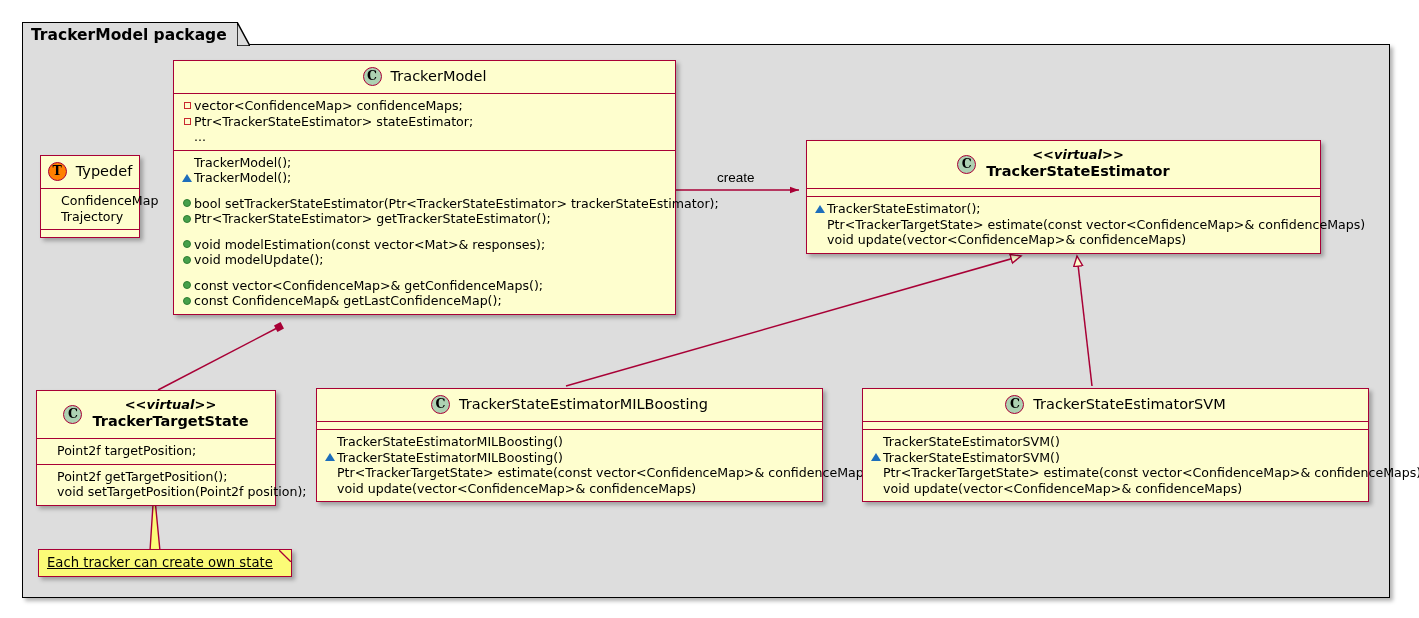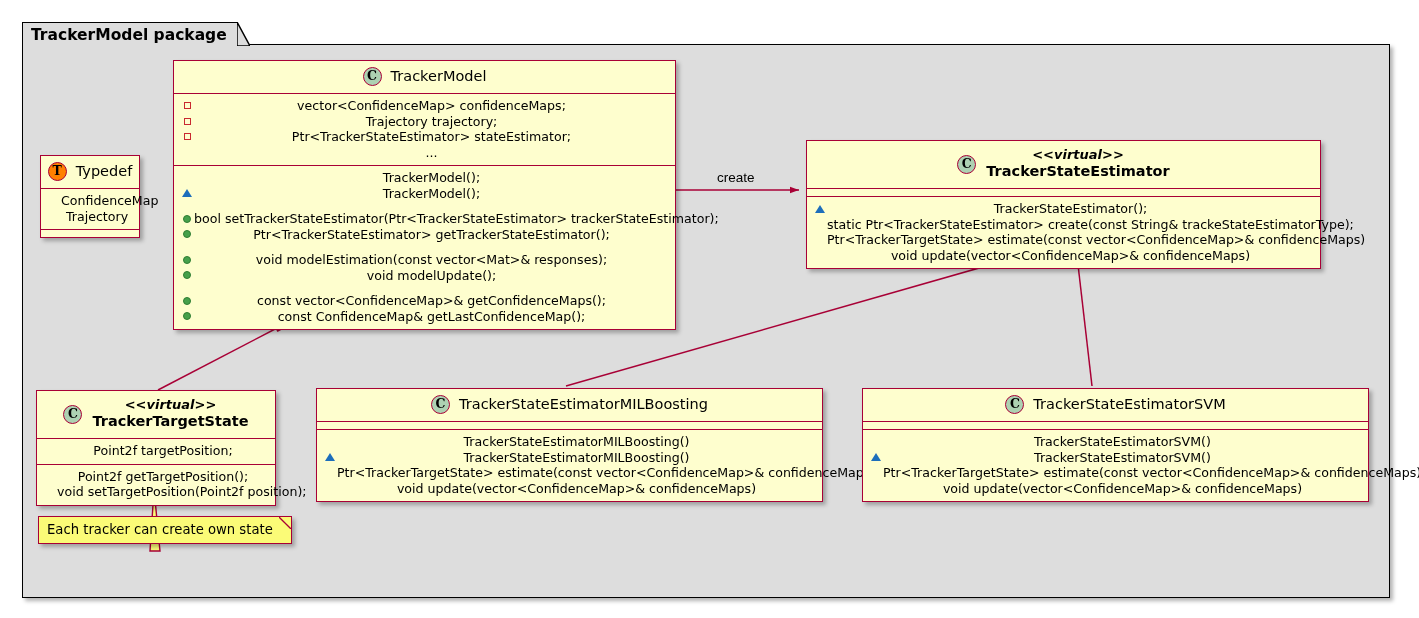--- a/index.html
+++ b/index.html
@@ -132,21 +132,20 @@
     flex: 0 0 auto;
     box-sizing: border-box;
   }
   .badge-class { background: #ADD1B2; }
   .badge-typedef { background: #FF8000; }
 
   
   .compartment {
     padding: 4px 6px 5px 6px;
     border-bottom: 1.3px solid #A80036;
-    text-align: center;
   }
   .compartment:last-child { border-bottom: none; }
   .compartment.empty { height: 7px; padding: 0; }
 
   .member {
     display: flex;
     align-items: flex-start;
     font-size: 12.6px;
     color: #000;
     line-height: 15.5px;
@@ -291,26 +290,20 @@
         <div class="member">
           <span class="vis">
             <span class="vis-private"></span>
           </span>
           <span class="txt">vector&lt;ConfidenceMap&gt; confidenceMaps;</span>
         </div>
         <div class="member">
           <span class="vis">
             <span class="vis-private"></span>
           </span>
-          <span class="txt">Trajectory trajectory;</span>
-        </div>
-        <div class="member">
-          <span class="vis">
-            <span class="vis-private"></span>
-          </span>
           <span class="txt">Ptr&lt;TrackerStateEstimator&gt; stateEstimator;</span>
         </div>
         <div class="member">
           <span class="vis">
             <span class="vis-none"></span>
           </span>
           <span class="txt">...</span>
         </div>
       </div>
     <div class="compartment" id="tm-methods">
@@ -383,26 +376,20 @@
         <div class="member">
           <span class="vis">
             <span class="vis-protected"></span>
           </span>
           <span class="txt">TrackerStateEstimator();</span>
         </div>
         <div class="member">
           <span class="vis">
             <span class="vis-none"></span>
           </span>
-          <span class="txt">static Ptr&lt;TrackerStateEstimator&gt; create(const String&amp; trackeStateEstimatorType);</span>
-        </div>
-        <div class="member">
-          <span class="vis">
-            <span class="vis-none"></span>
-          </span>
           <span class="txt">Ptr&lt;TrackerTargetState&gt; estimate(const vector&lt;ConfidenceMap&gt;&amp; confidenceMaps)</span>
         </div>
         <div class="member">
           <span class="vis">
             <span class="vis-none"></span>
           </span>
           <span class="txt">void update(vector&lt;ConfidenceMap&gt;&amp; confidenceMaps)</span>
         </div>
       </div>
   </div>
@@ -506,21 +493,21 @@
         </div>
         <div class="member">
           <span class="vis">
             <span class="vis-none"></span>
           </span>
           <span class="txt">void update(vector&lt;ConfidenceMap&gt;&amp; confidenceMaps)</span>
         </div>
       </div>
   </div>
 
-  <div class="note" id="note-box" style="left:38px; top:516px;">
+  <div class="note" id="note-box" style="left:38px; top:549px;text-decoration:underline;">
     <span>Each tracker can create own state</span>
     <svg class="note-fold" viewBox="0 0 12 12">
       <path d="M0,0 L12,12 L12,0 Z" fill="#FBFB77" stroke="none"></path>
       <path d="M0,0 L12,12" stroke="#A80036" stroke-width="1.3" fill="none"></path>
     </svg>
   </div>
 
 </div>
 
 </body></html>

